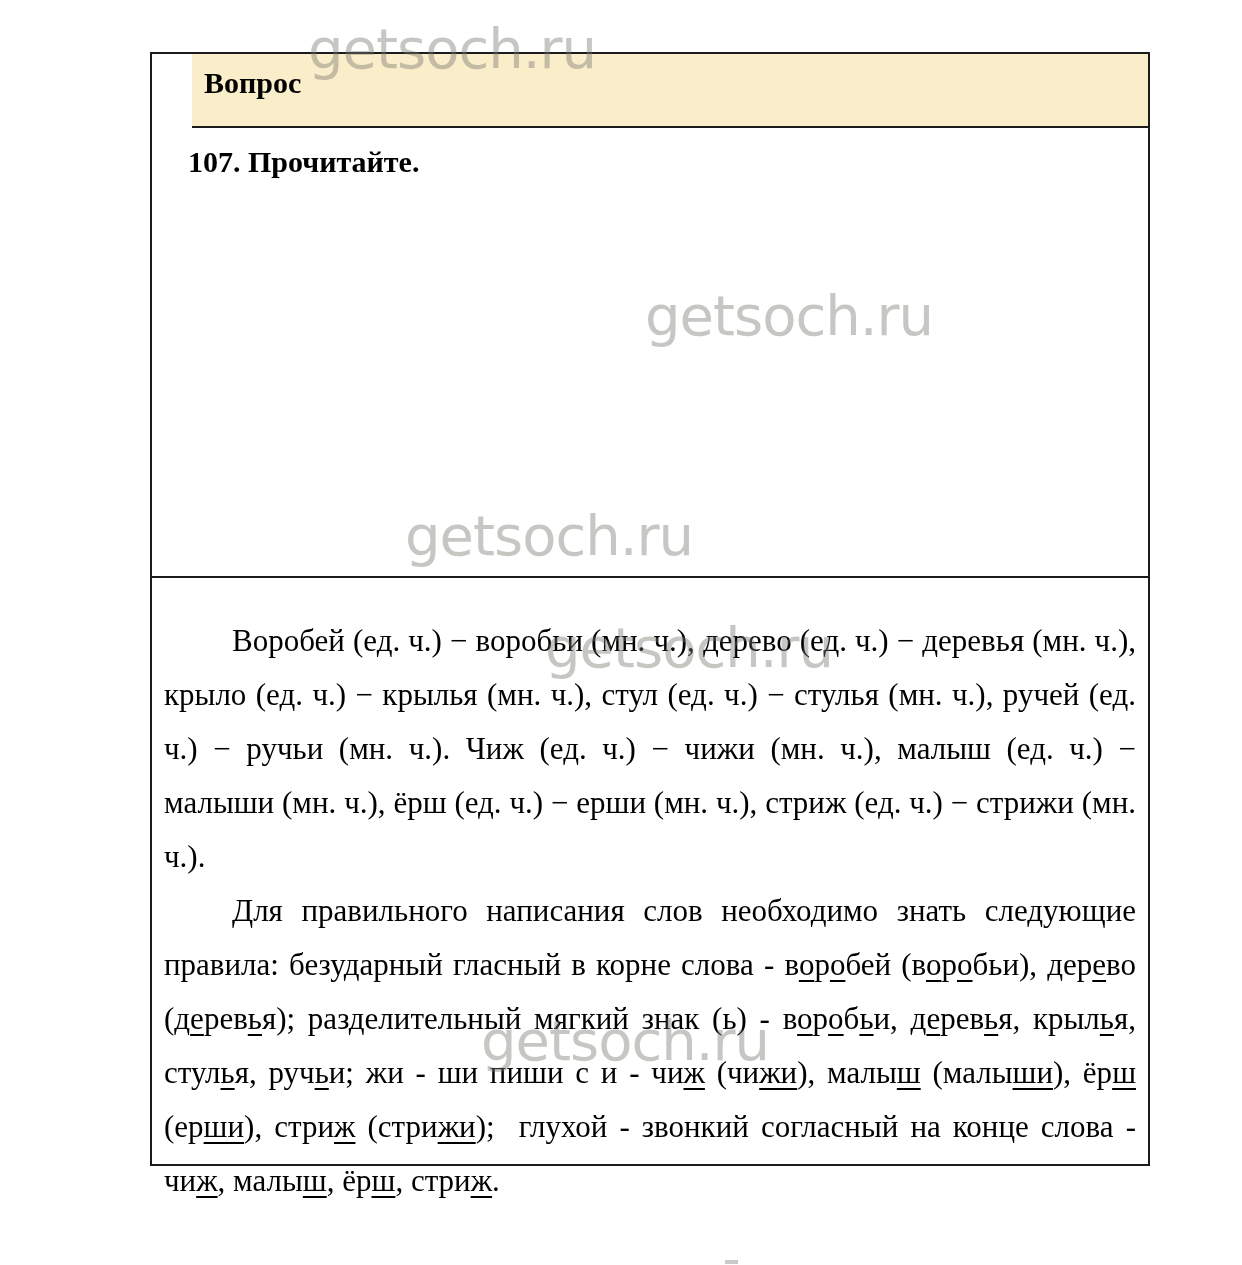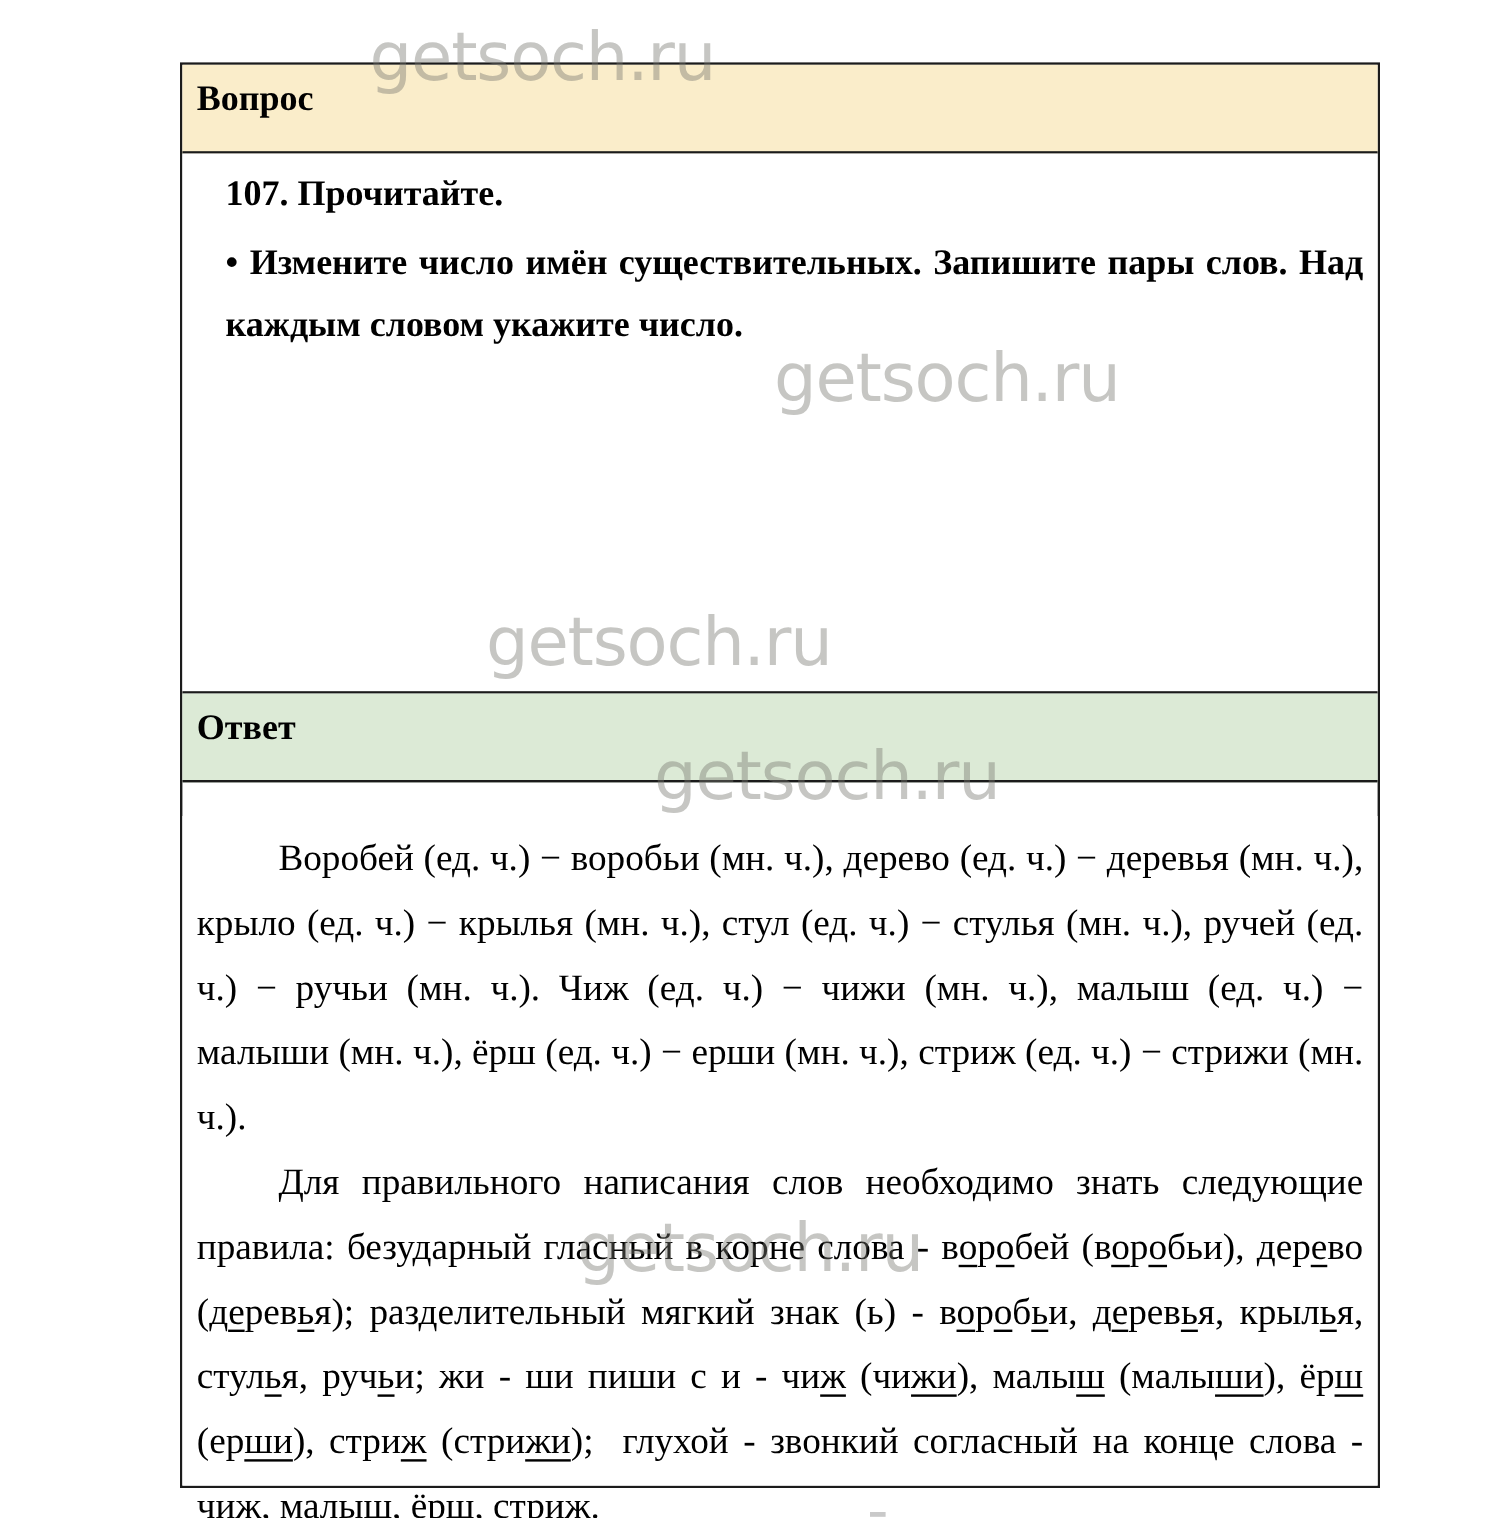--- a/index.html
+++ b/index.html
@@ -42,21 +42,21 @@
     border:2px solid #1b1b1b;
     z-index:1;
   }
   .hdr{
     box-sizing:border-box;
     height:74px;
     border-bottom:2px solid #1b1b1b;
     font-weight:bold;
     font-size:30px;
     padding:12px 12px 16px 12px;
-    position:relative;z-index:2;
+    position:relative;z-index:2;margin-left:40px;
   }
   .hdr-q{background:#faedca;}
   .hdr-a{background:#dcead6;}
   .cell{
     box-sizing:border-box;
     padding:8px 12px 0 12px;
     background:#ffffff;
     position:relative;z-index:2;
   }
   .qcell{
@@ -94,24 +94,22 @@
   <div class="wm wm4">getsoch.ru</div>
   <div class="wm wm5">getsoch.ru</div>
   <div class="wm-dash"></div>
 
   <div class="doc">
 
     <div class="hdr hdr-q">Вопрос</div>
 
     <div class="cell qcell">
       <p><span>107. Прочитайте.</span></p>
-      <p><span>• Измените число имён существительных. Запишите пары слов. Над каждым словом укажите число.</span></p>
     </div>
 
-    <div class="hdr hdr-a">Ответ</div>
 
     <div class="cell acell">
       <p><span>Воробей (ед. ч.) − воробьи (мн. ч.), дерево (ед. ч.) − деревья (мн. ч.), крыло (ед. ч.) − крылья (мн. ч.), стул (ед. ч.) − стулья (мн. ч.), ручей (ед. ч.) − ручьи (мн. ч.). Чиж (ед. ч.) − чижи (мн. ч.), малыш (ед. ч.) − малыши (мн. ч.), ёрш (ед. ч.) − ерши (мн. ч.), стриж (ед. ч.) − стрижи (мн. ч.).</span></p>
       <p><span>Для правильного написания слов необходимо знать следующие правила: безударный гласный в корне слова - в</span><span class="ul">о</span><span>р</span><span class="ul">о</span><span>бей (в</span><span class="ul">о</span><span>р</span><span class="ul">о</span><span>бьи), дер</span><span class="ul">е</span><span>во (д</span><span class="ul">е</span><span>рев</span><span class="ul">ь</span><span>я); разделительный мягкий знак (ь) - в</span><span class="ul">о</span><span>р</span><span class="ul">о</span><span>б</span><span class="ul">ь</span><span>и, д</span><span class="ul">е</span><span>рев</span><span class="ul">ь</span><span>я, крыл</span><span class="ul">ь</span><span>я, стул</span><span class="ul">ь</span><span>я, руч</span><span class="ul">ь</span><span>и; жи - ши пиши с и - чи</span><span class="ul">ж</span><span> (чи</span><span class="ul">жи</span><span>), малы</span><span class="ul">ш</span><span> (малы</span><span class="ul">ши</span><span>), ёр</span><span class="ul">ш</span><span> (ер</span><span class="ul">ши</span><span>), стри</span><span class="ul">ж</span><span> (стри</span><span class="ul">жи</span><span>);&nbsp; глухой - звонкий согласный на конце слова - чи</span><span class="ul">ж</span><span>, малы</span><span class="ul">ш</span><span>, ёр</span><span class="ul">ш</span><span>, стри</span><span class="ul">ж</span><span>.</span></p>
     </div>
 
   </div>
 </div>
 
 </body></html>

